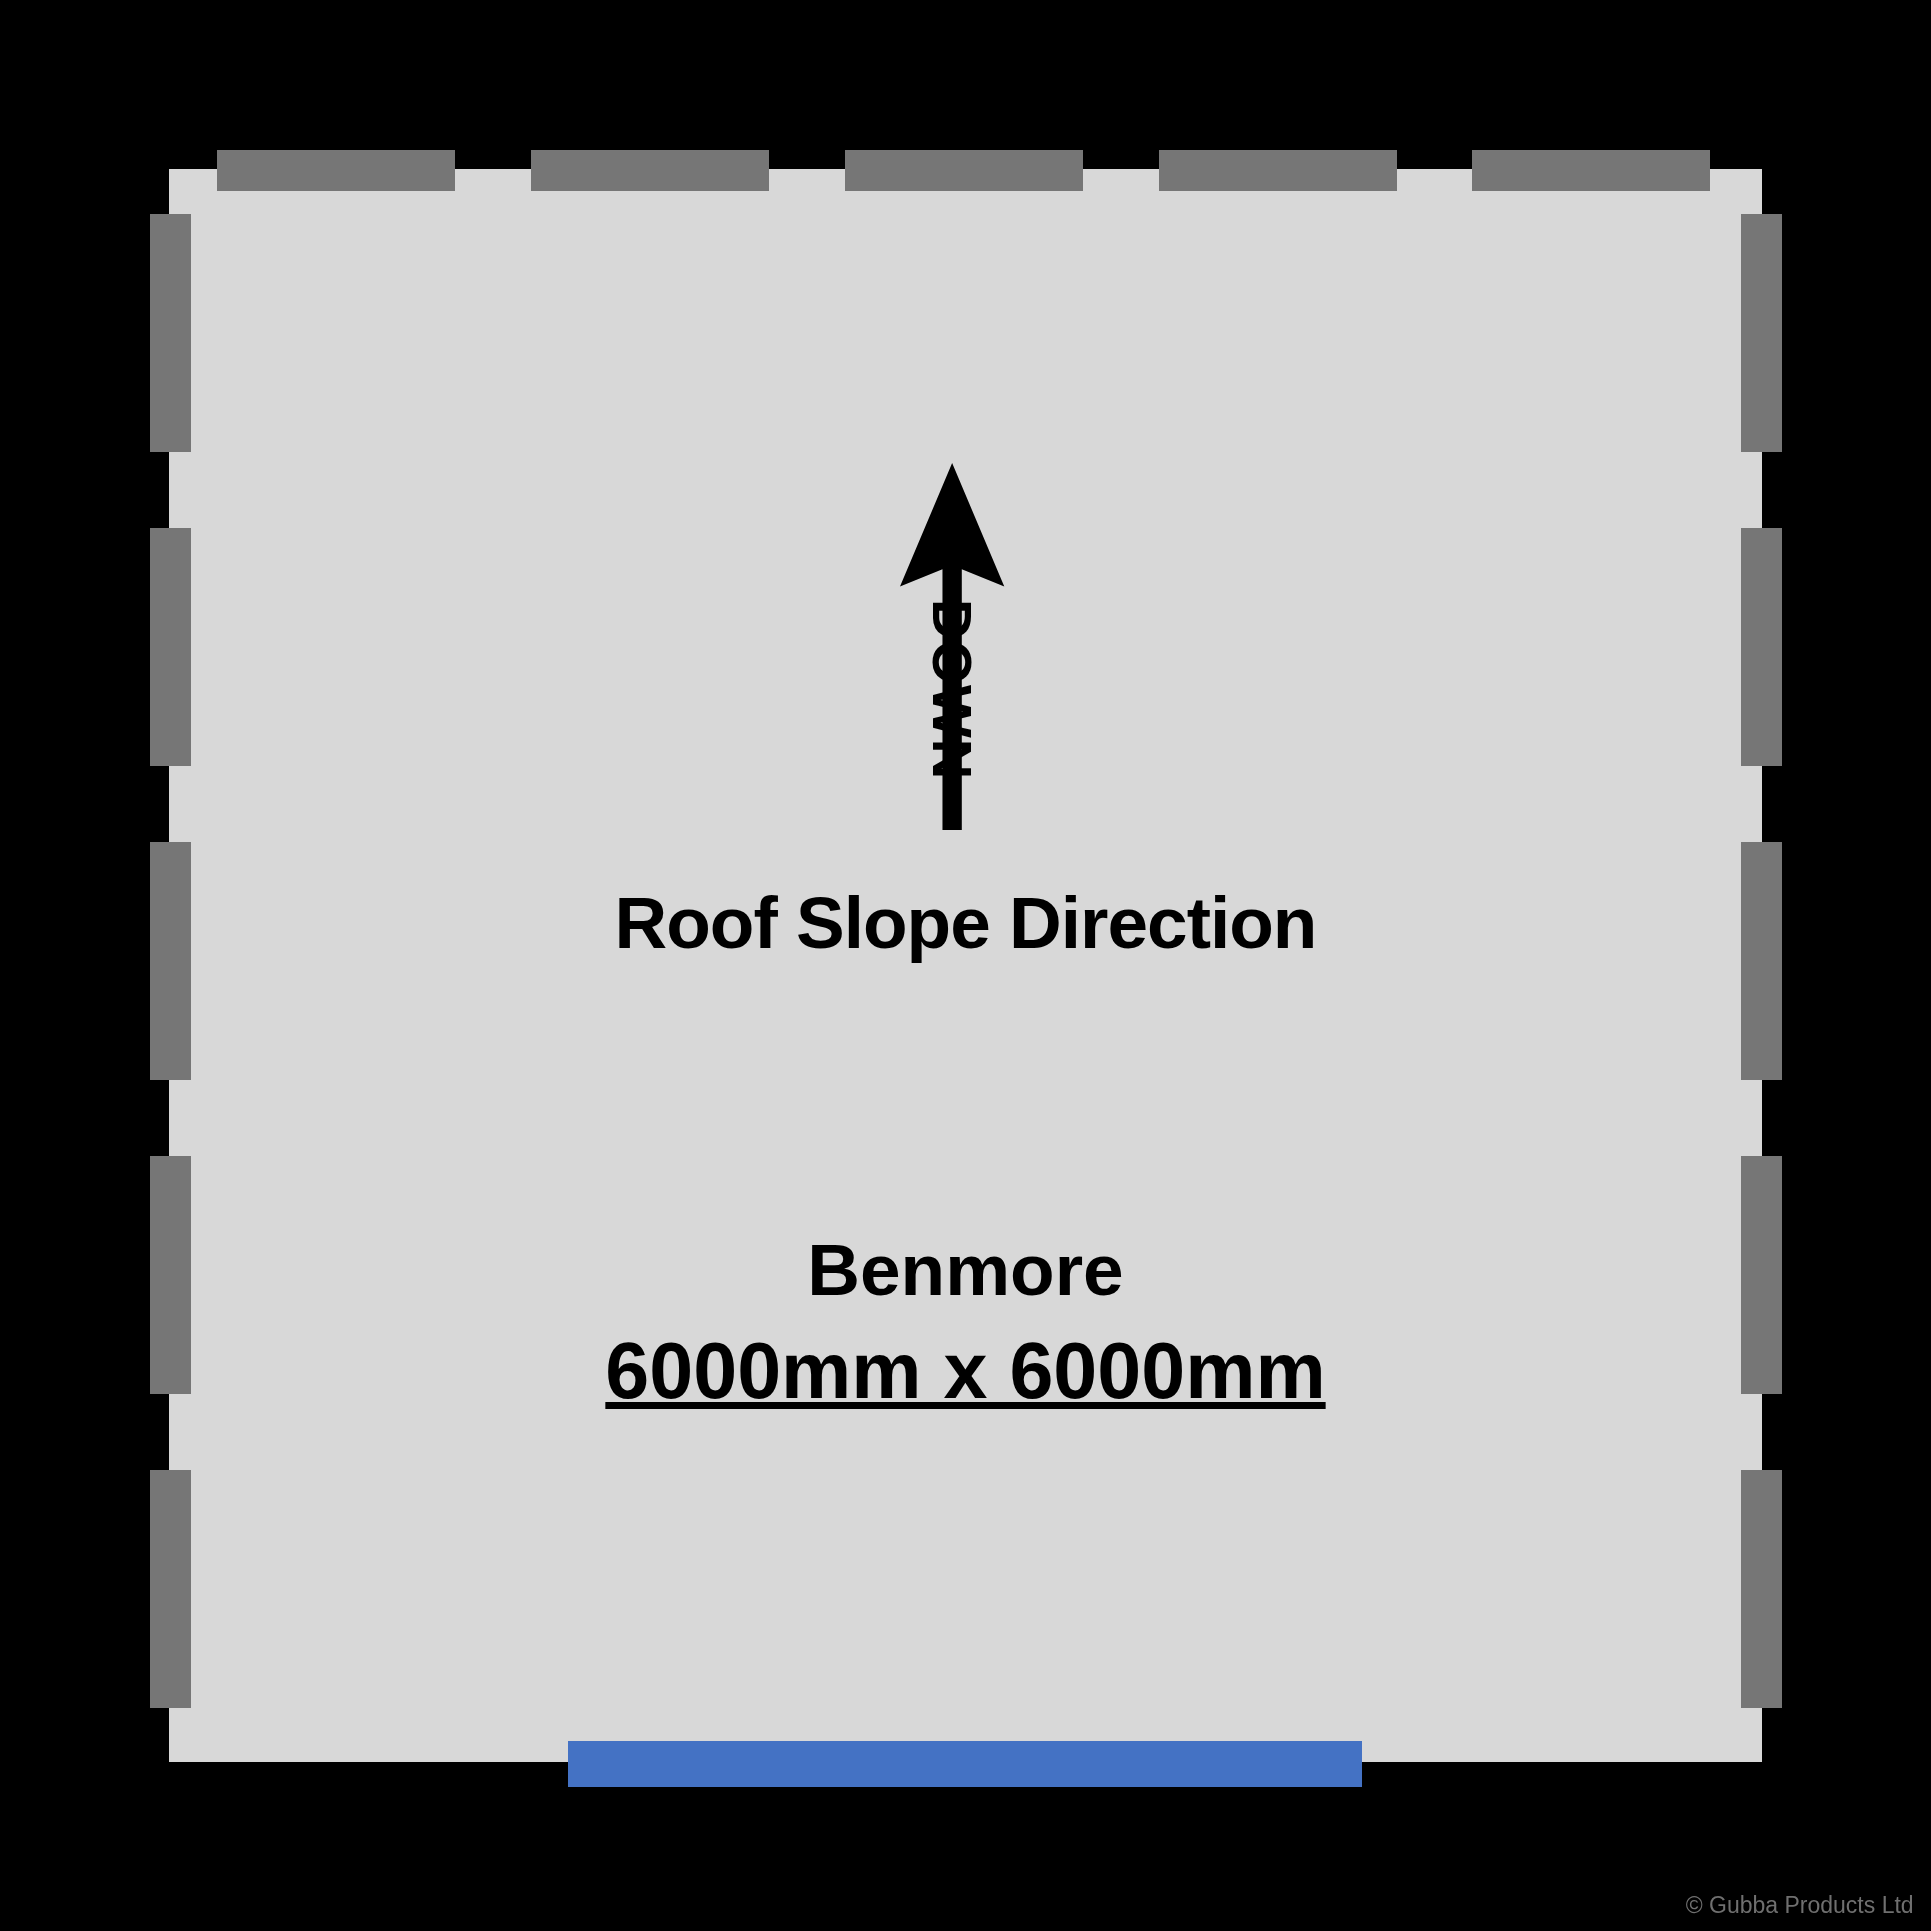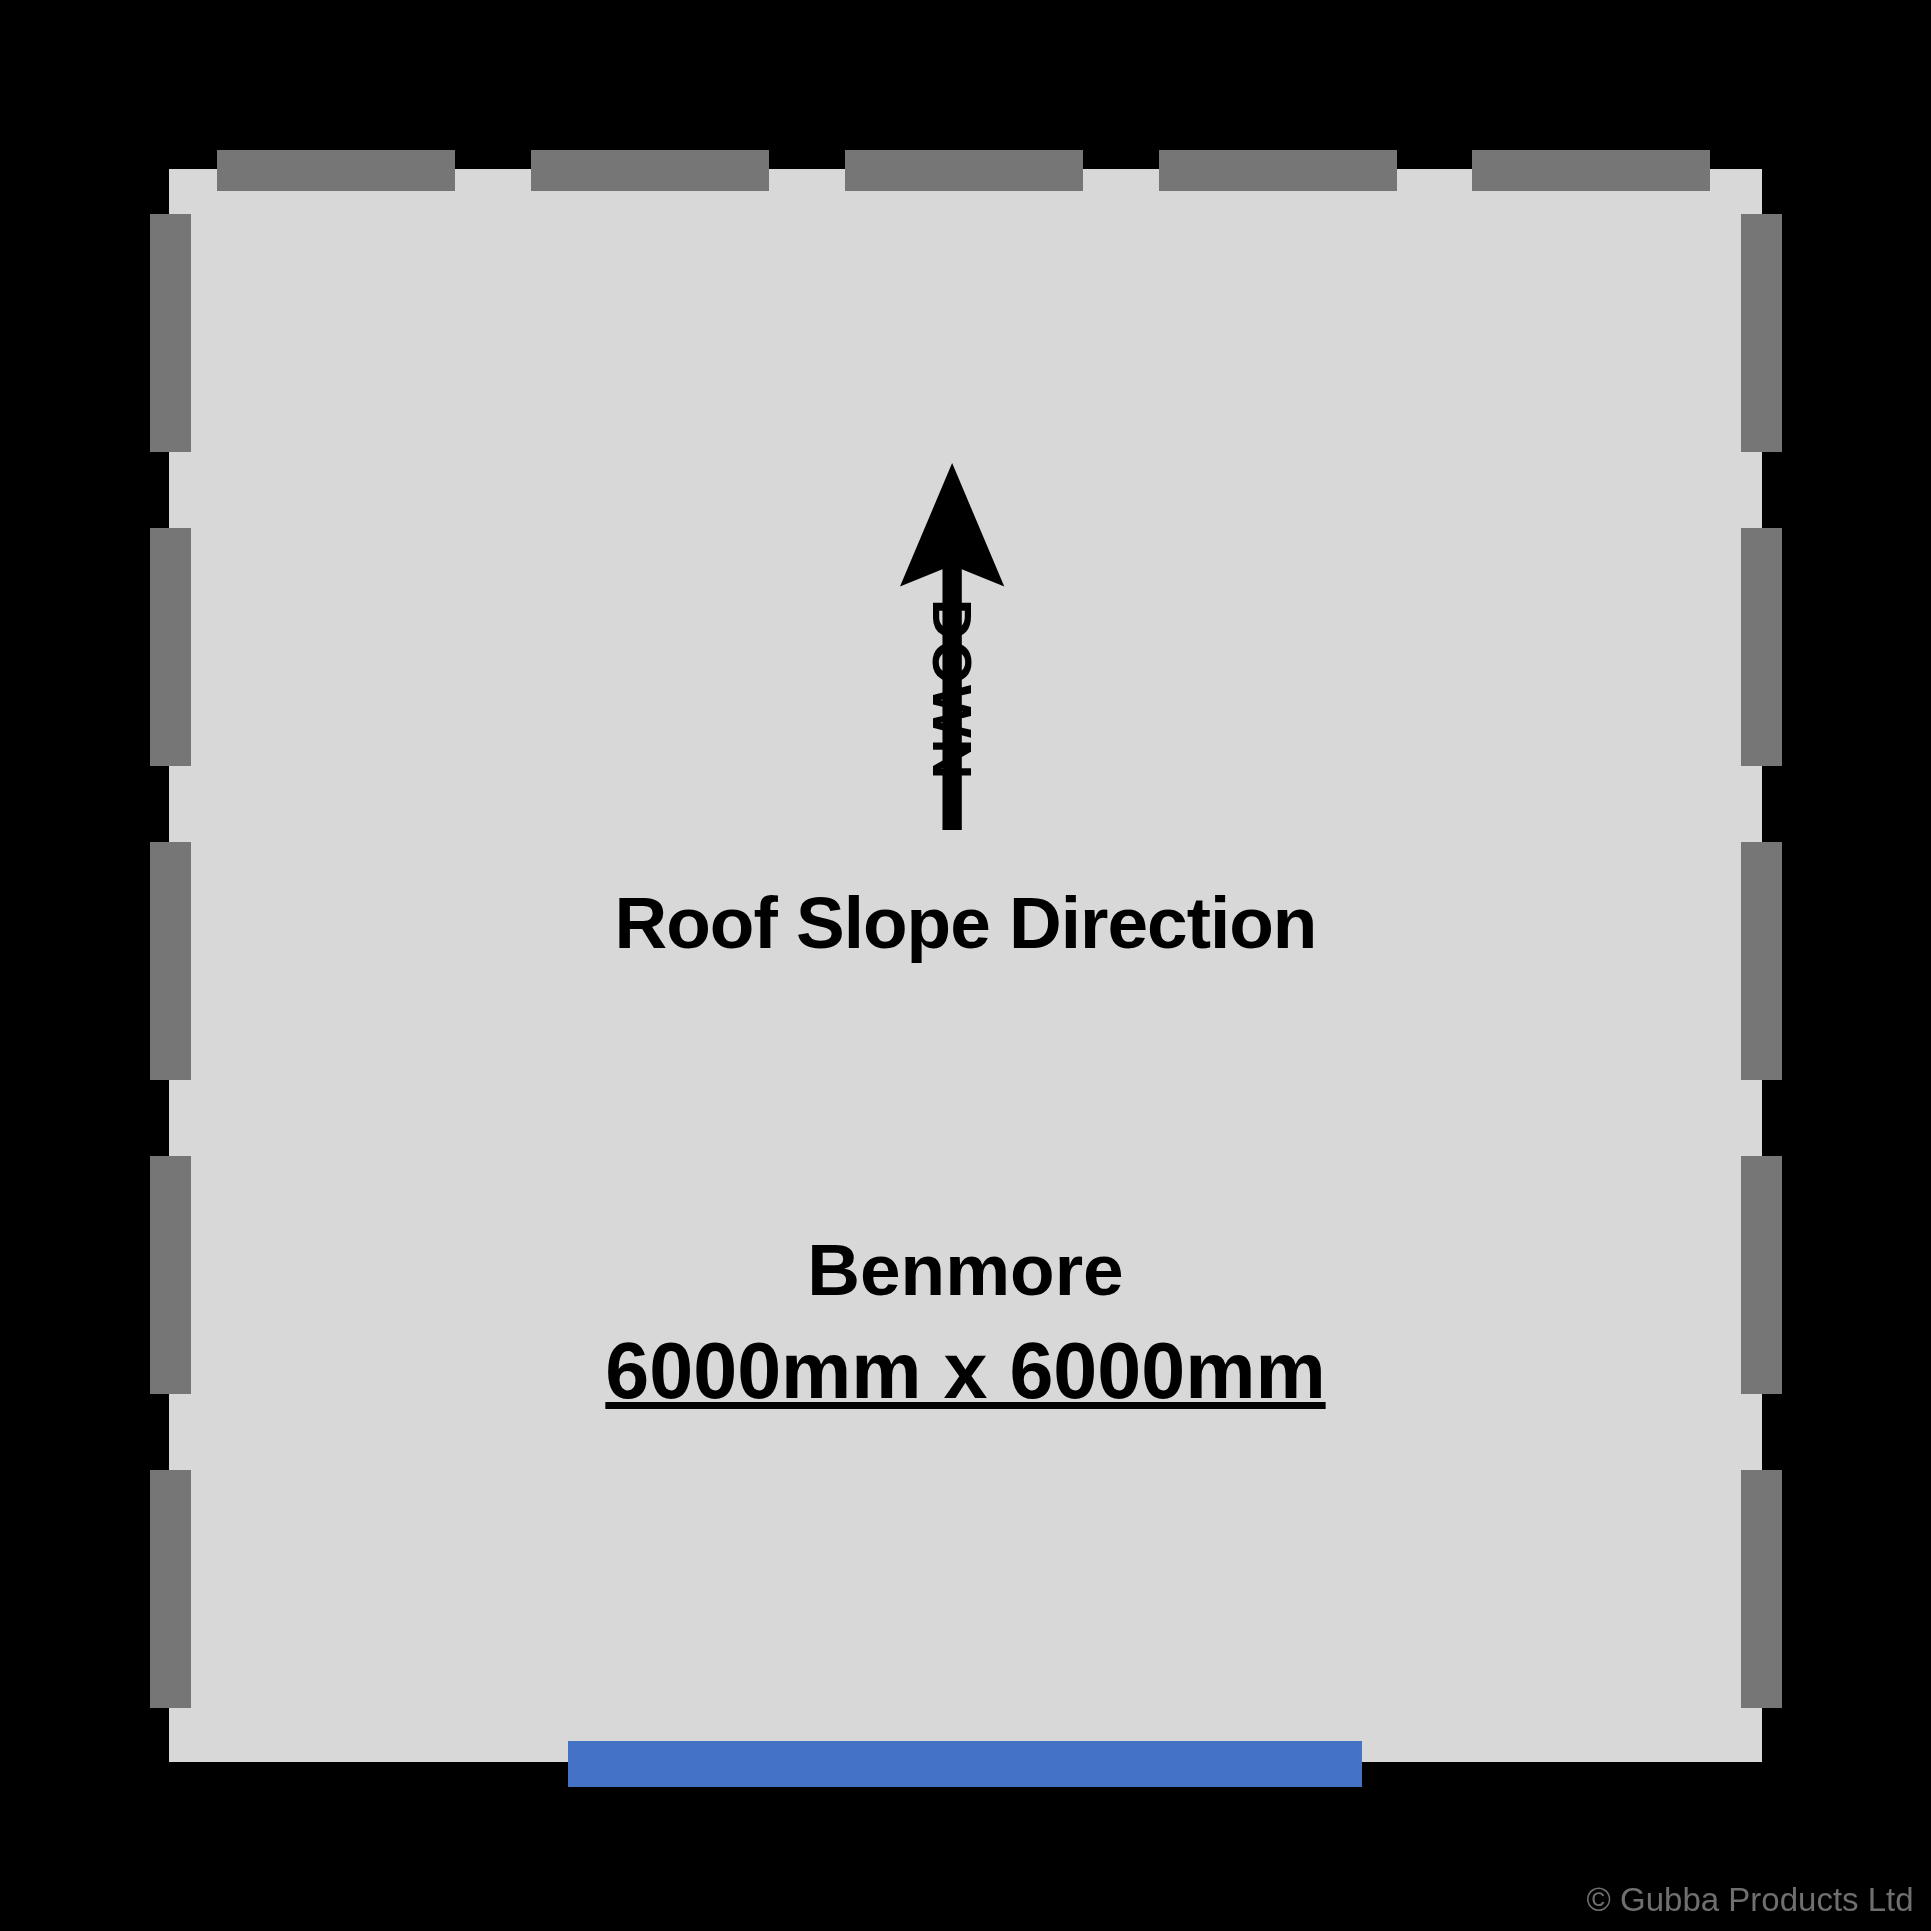--- a/index.html
+++ b/index.html
@@ -90,21 +90,21 @@
     width: 794px;
     height: 46px;
     background: #4472c4;
   }
 
   
   #copyright {
     position: absolute;
     right: 17.4px;
     bottom: 11.6px;
-    font-size: 33px;
+    font-size: 23px;
     color: #6f6f6f;
     white-space: nowrap;
     margin-top: 44px;
   }
 </style>
 </head>
 <body>
 
 <div id="stage" style="background: rgb(0, 0, 0);">
 

